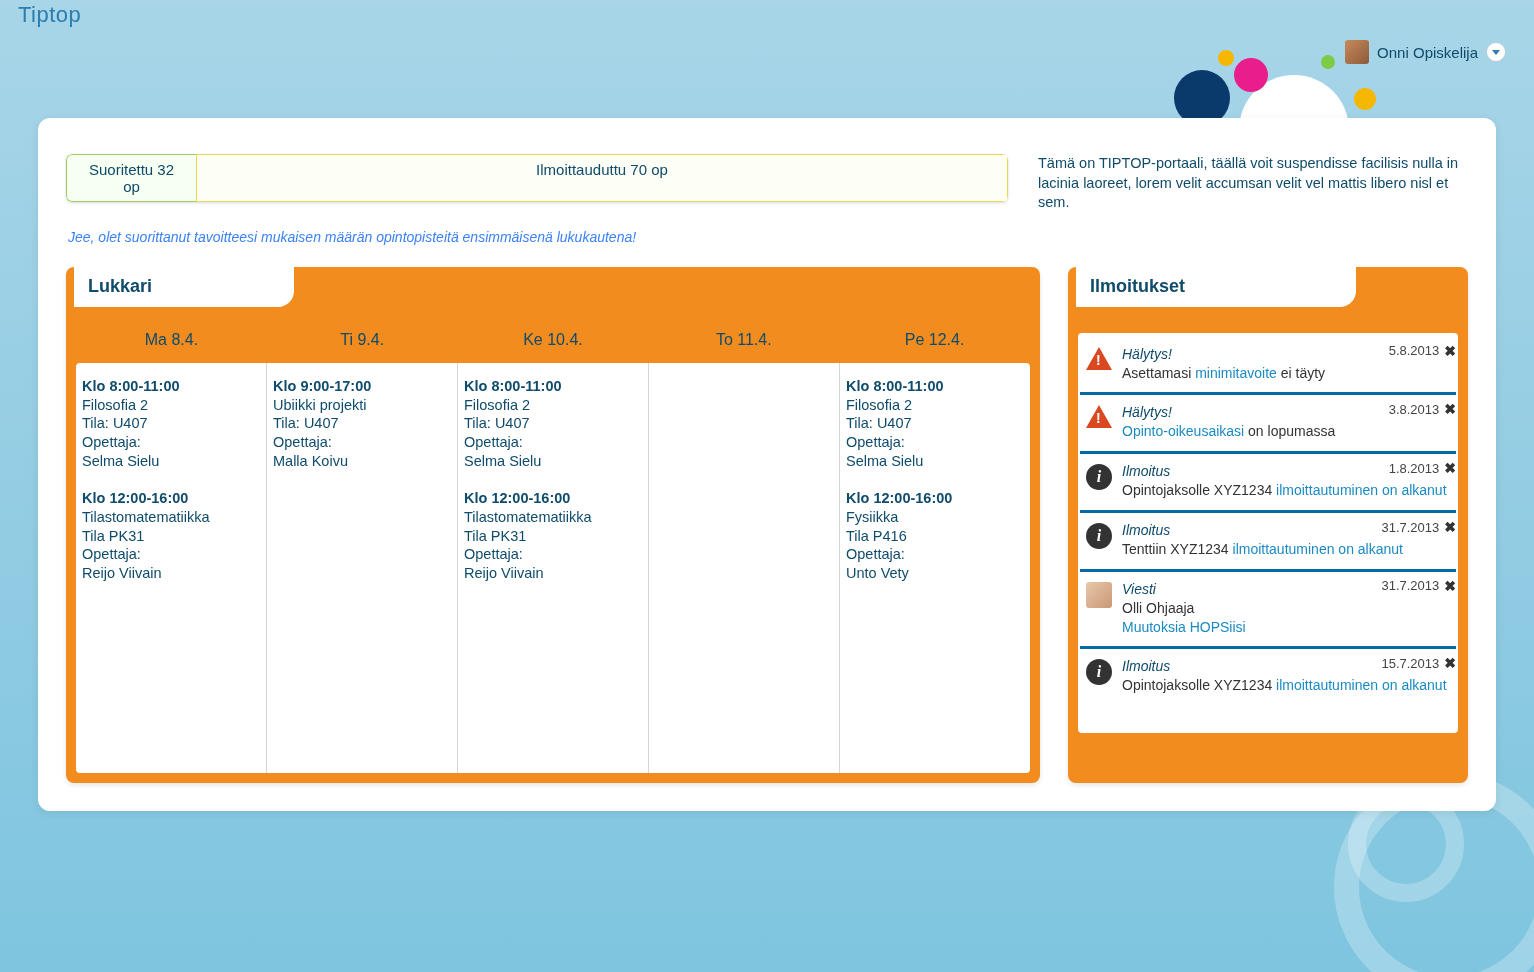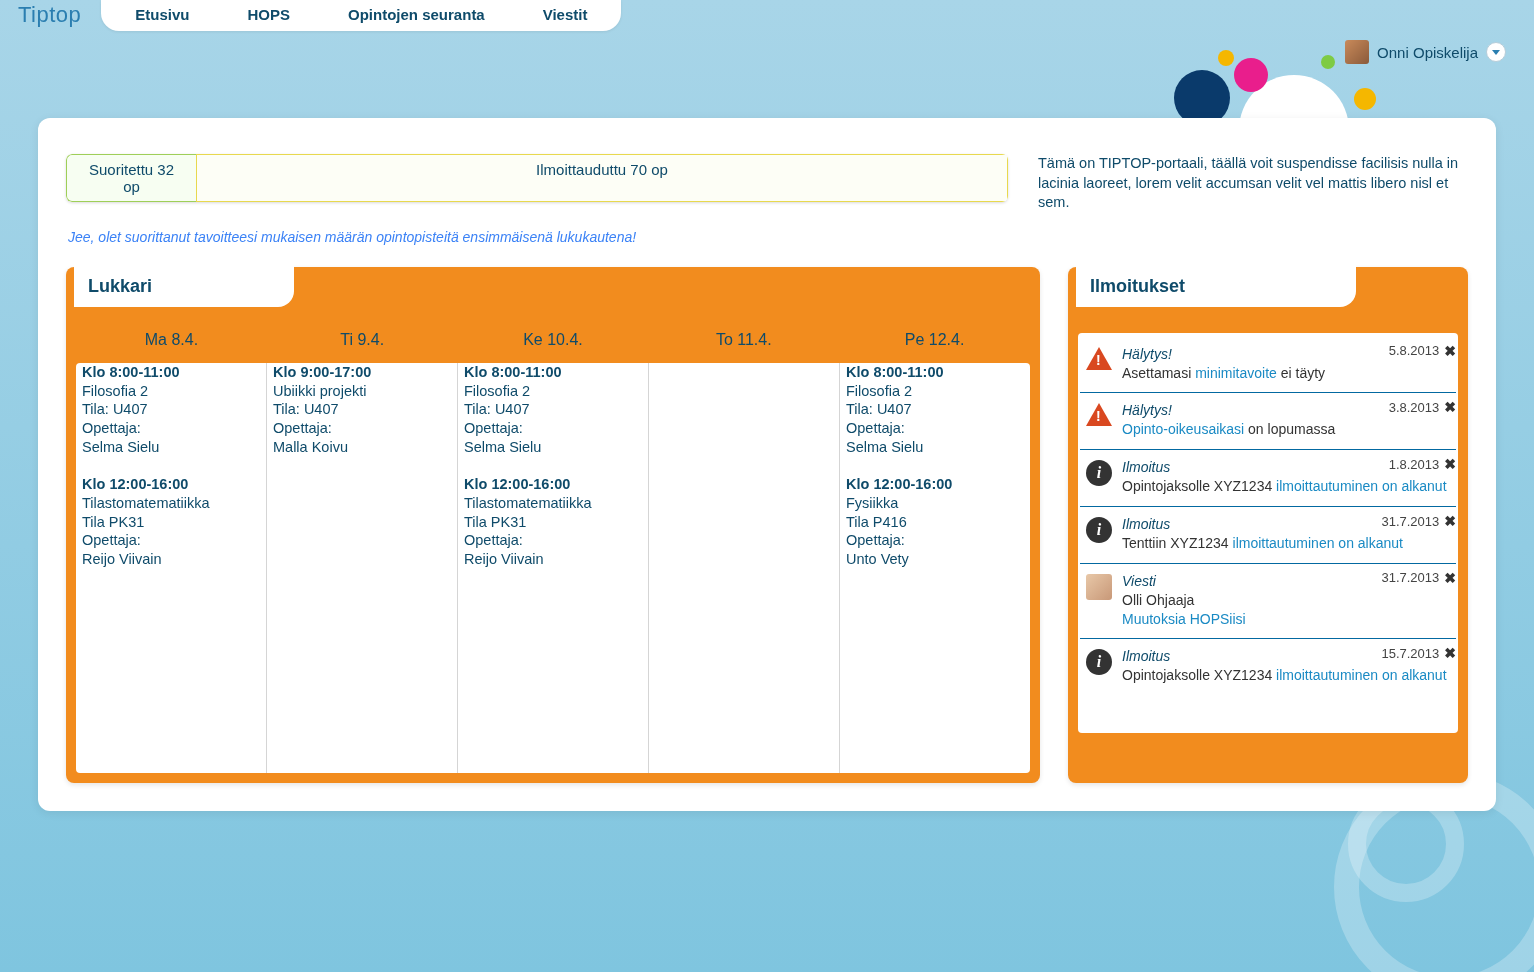--- a/index.html
+++ b/index.html
@@ -198,21 +198,21 @@
 }
 .day-cols {
   display: flex;
   background: #fff;
   border-radius: 4px;
   min-height: 410px;
 }
 .day-col {
   flex: 1;
   border-right: 1px solid #d5d5d5;
-  padding: 0 6px;
+  padding: 14px 6px;
 }
 .day-col:last-child { border-right: none; }
 .event {
   margin-bottom: 18px;
   color: #0f4b6a;
   font-size: 14.5px;
   line-height: 1.3;
 }
 .event .time { font-weight: bold; }
 
@@ -221,21 +221,21 @@
   background: #fff;
   border-radius: 4px;
   height: 400px;
   overflow-y: scroll;
   padding: 4px 2px;
 }
 .notif-item {
   display: flex;
   gap: 10px;
   padding: 8px 6px 10px 6px;
-  border-bottom: 1px solid #0369a1;
+  border-bottom: 3px solid #0369a1;
   position: relative;
 }
 .notif-item:last-child { border-bottom: none; }
 .notif-icon {
   width: 26px;
   height: 26px;
   flex-shrink: 0;
   display: flex;
   align-items: center;
   justify-content: center;
@@ -278,26 +278,20 @@
   font-size: 14px;
 }
 </style>
 </head>
 <body>
 
 <div class="bg-circles"></div>
 
 <div class="topbar">
   <div class="logo">Tiptop</div>
-  <div class="nav">
-    <span class="nav-item">Etusivu</span>
-    <span class="nav-item">HOPS</span>
-    <span class="nav-item">Opintojen seuranta</span>
-    <span class="nav-item">Viestit</span>
-  </div>
 </div>
 
 <div class="deco-circles">
   <div class="dc dc4"></div>
   <div class="dc dc1"></div>
   <div class="dc dc2"></div>
   <div class="dc dc3"></div>
   <div class="dc dc5"></div>
   <div class="dc dc6"></div>
 </div>

